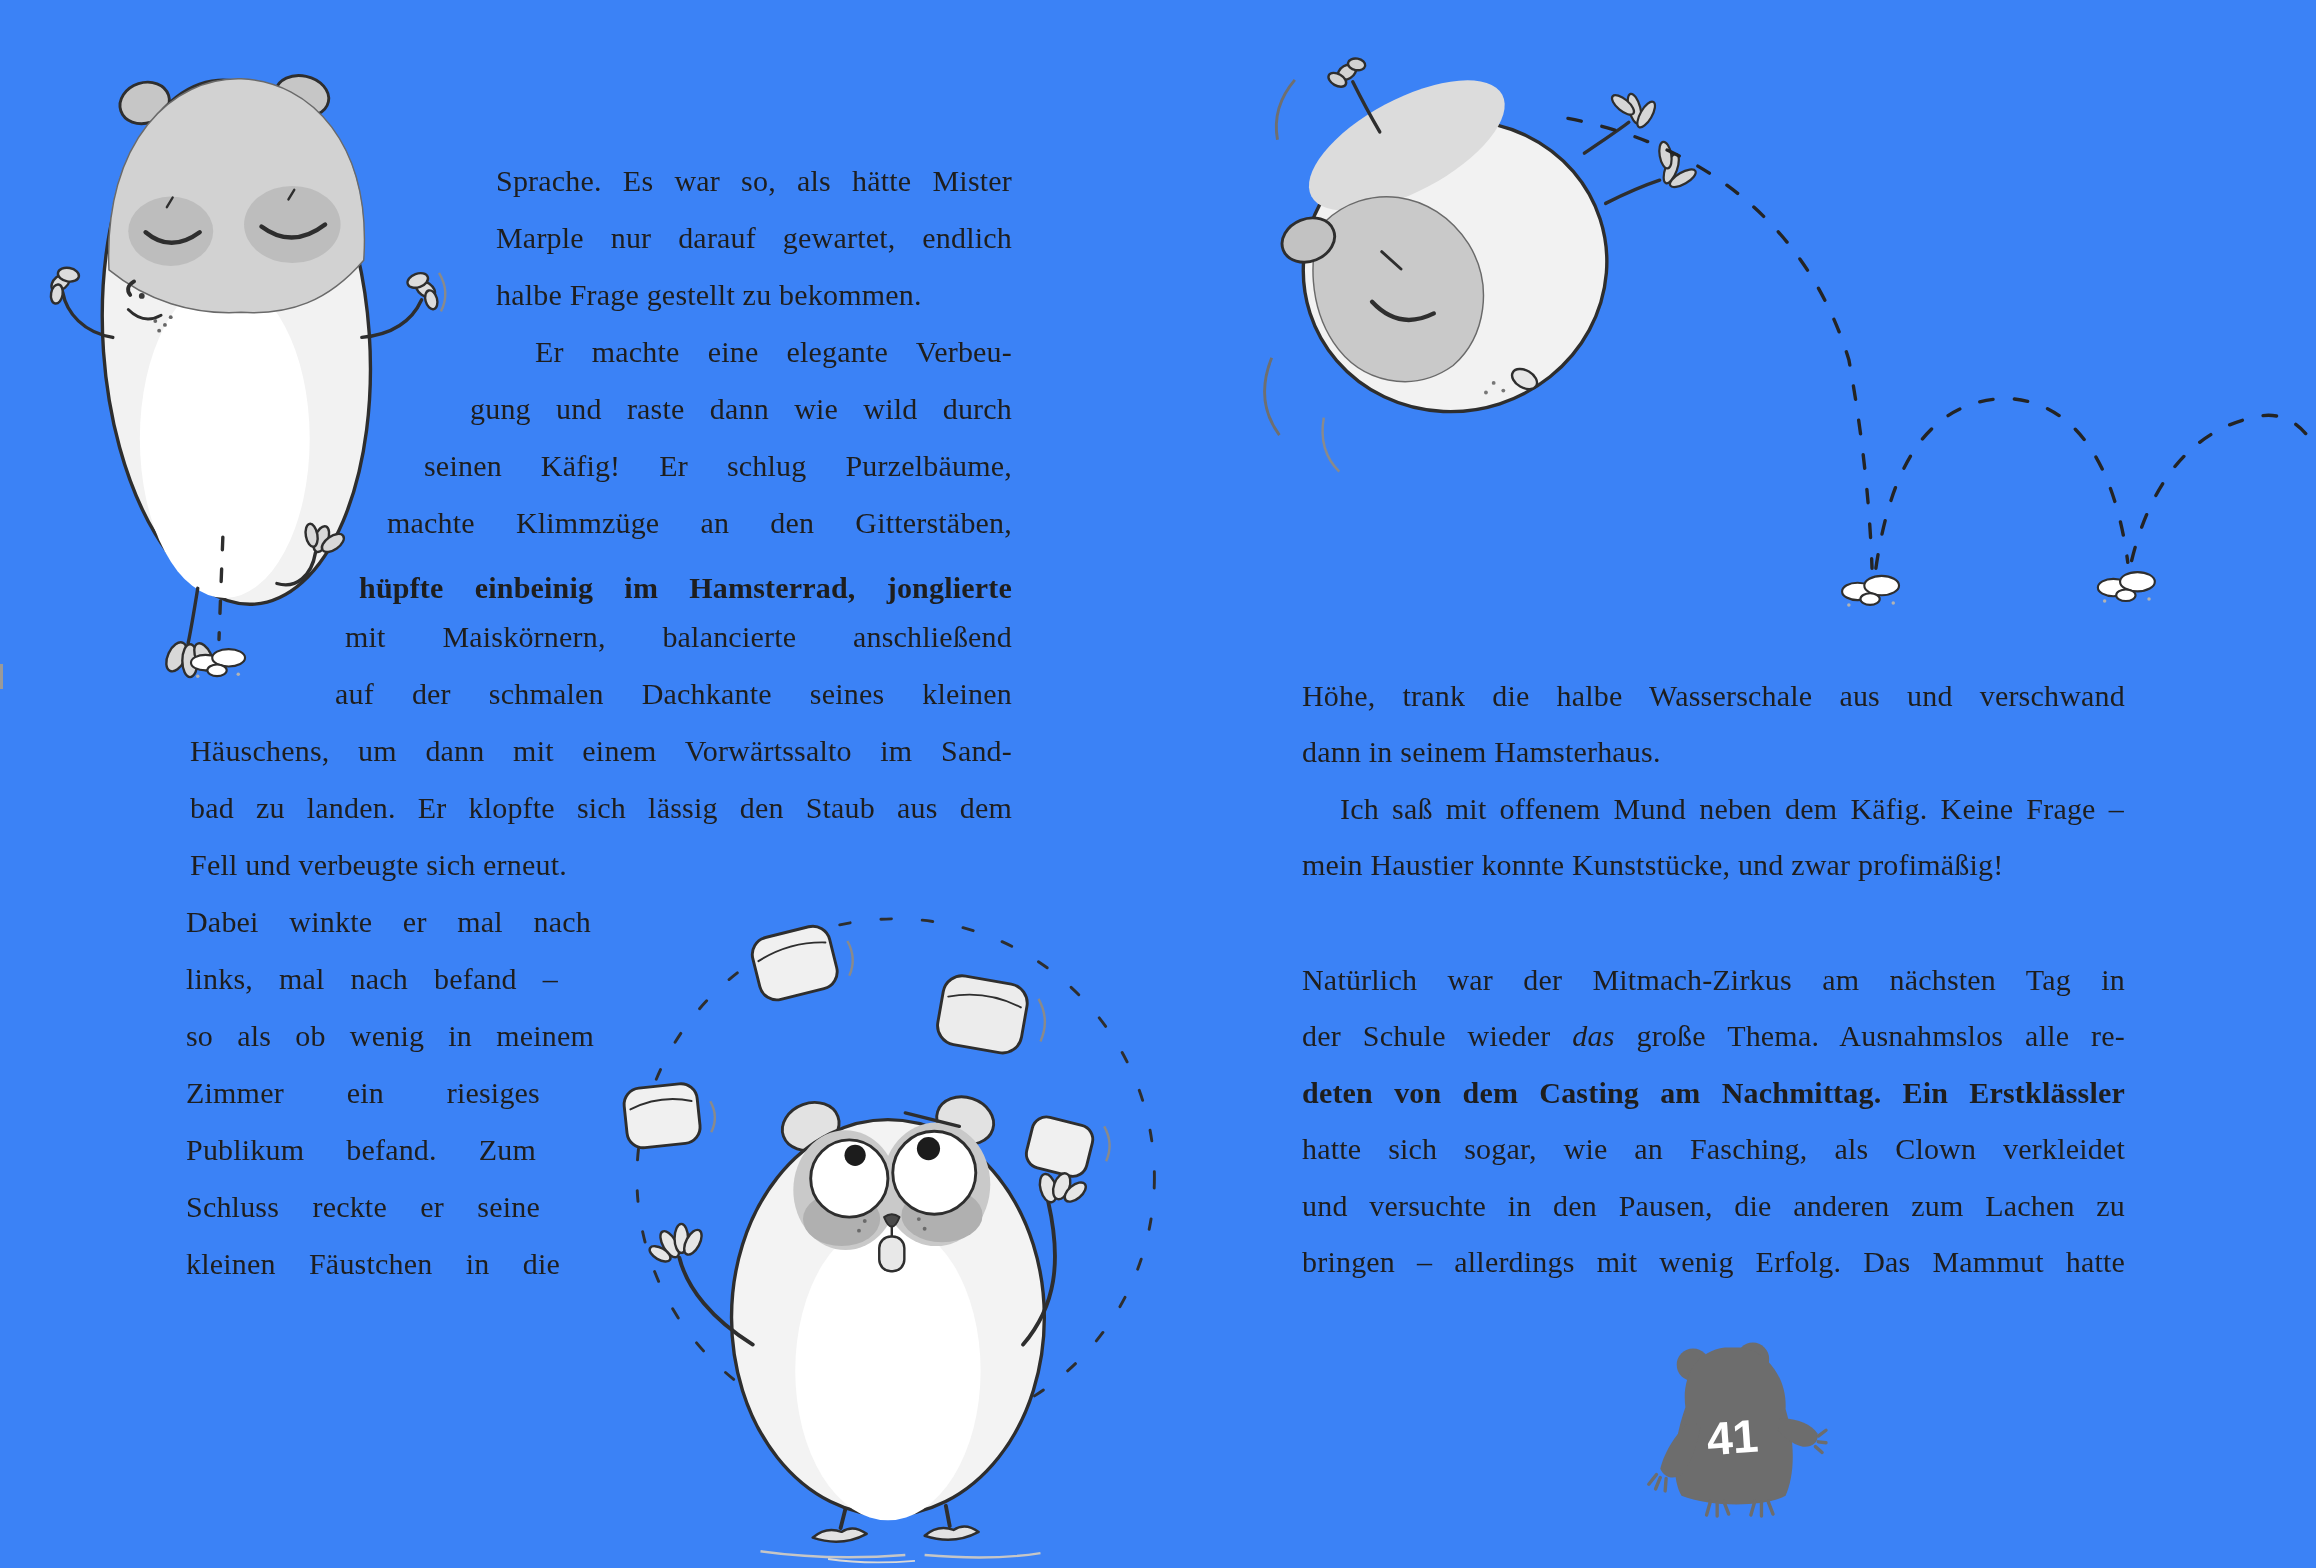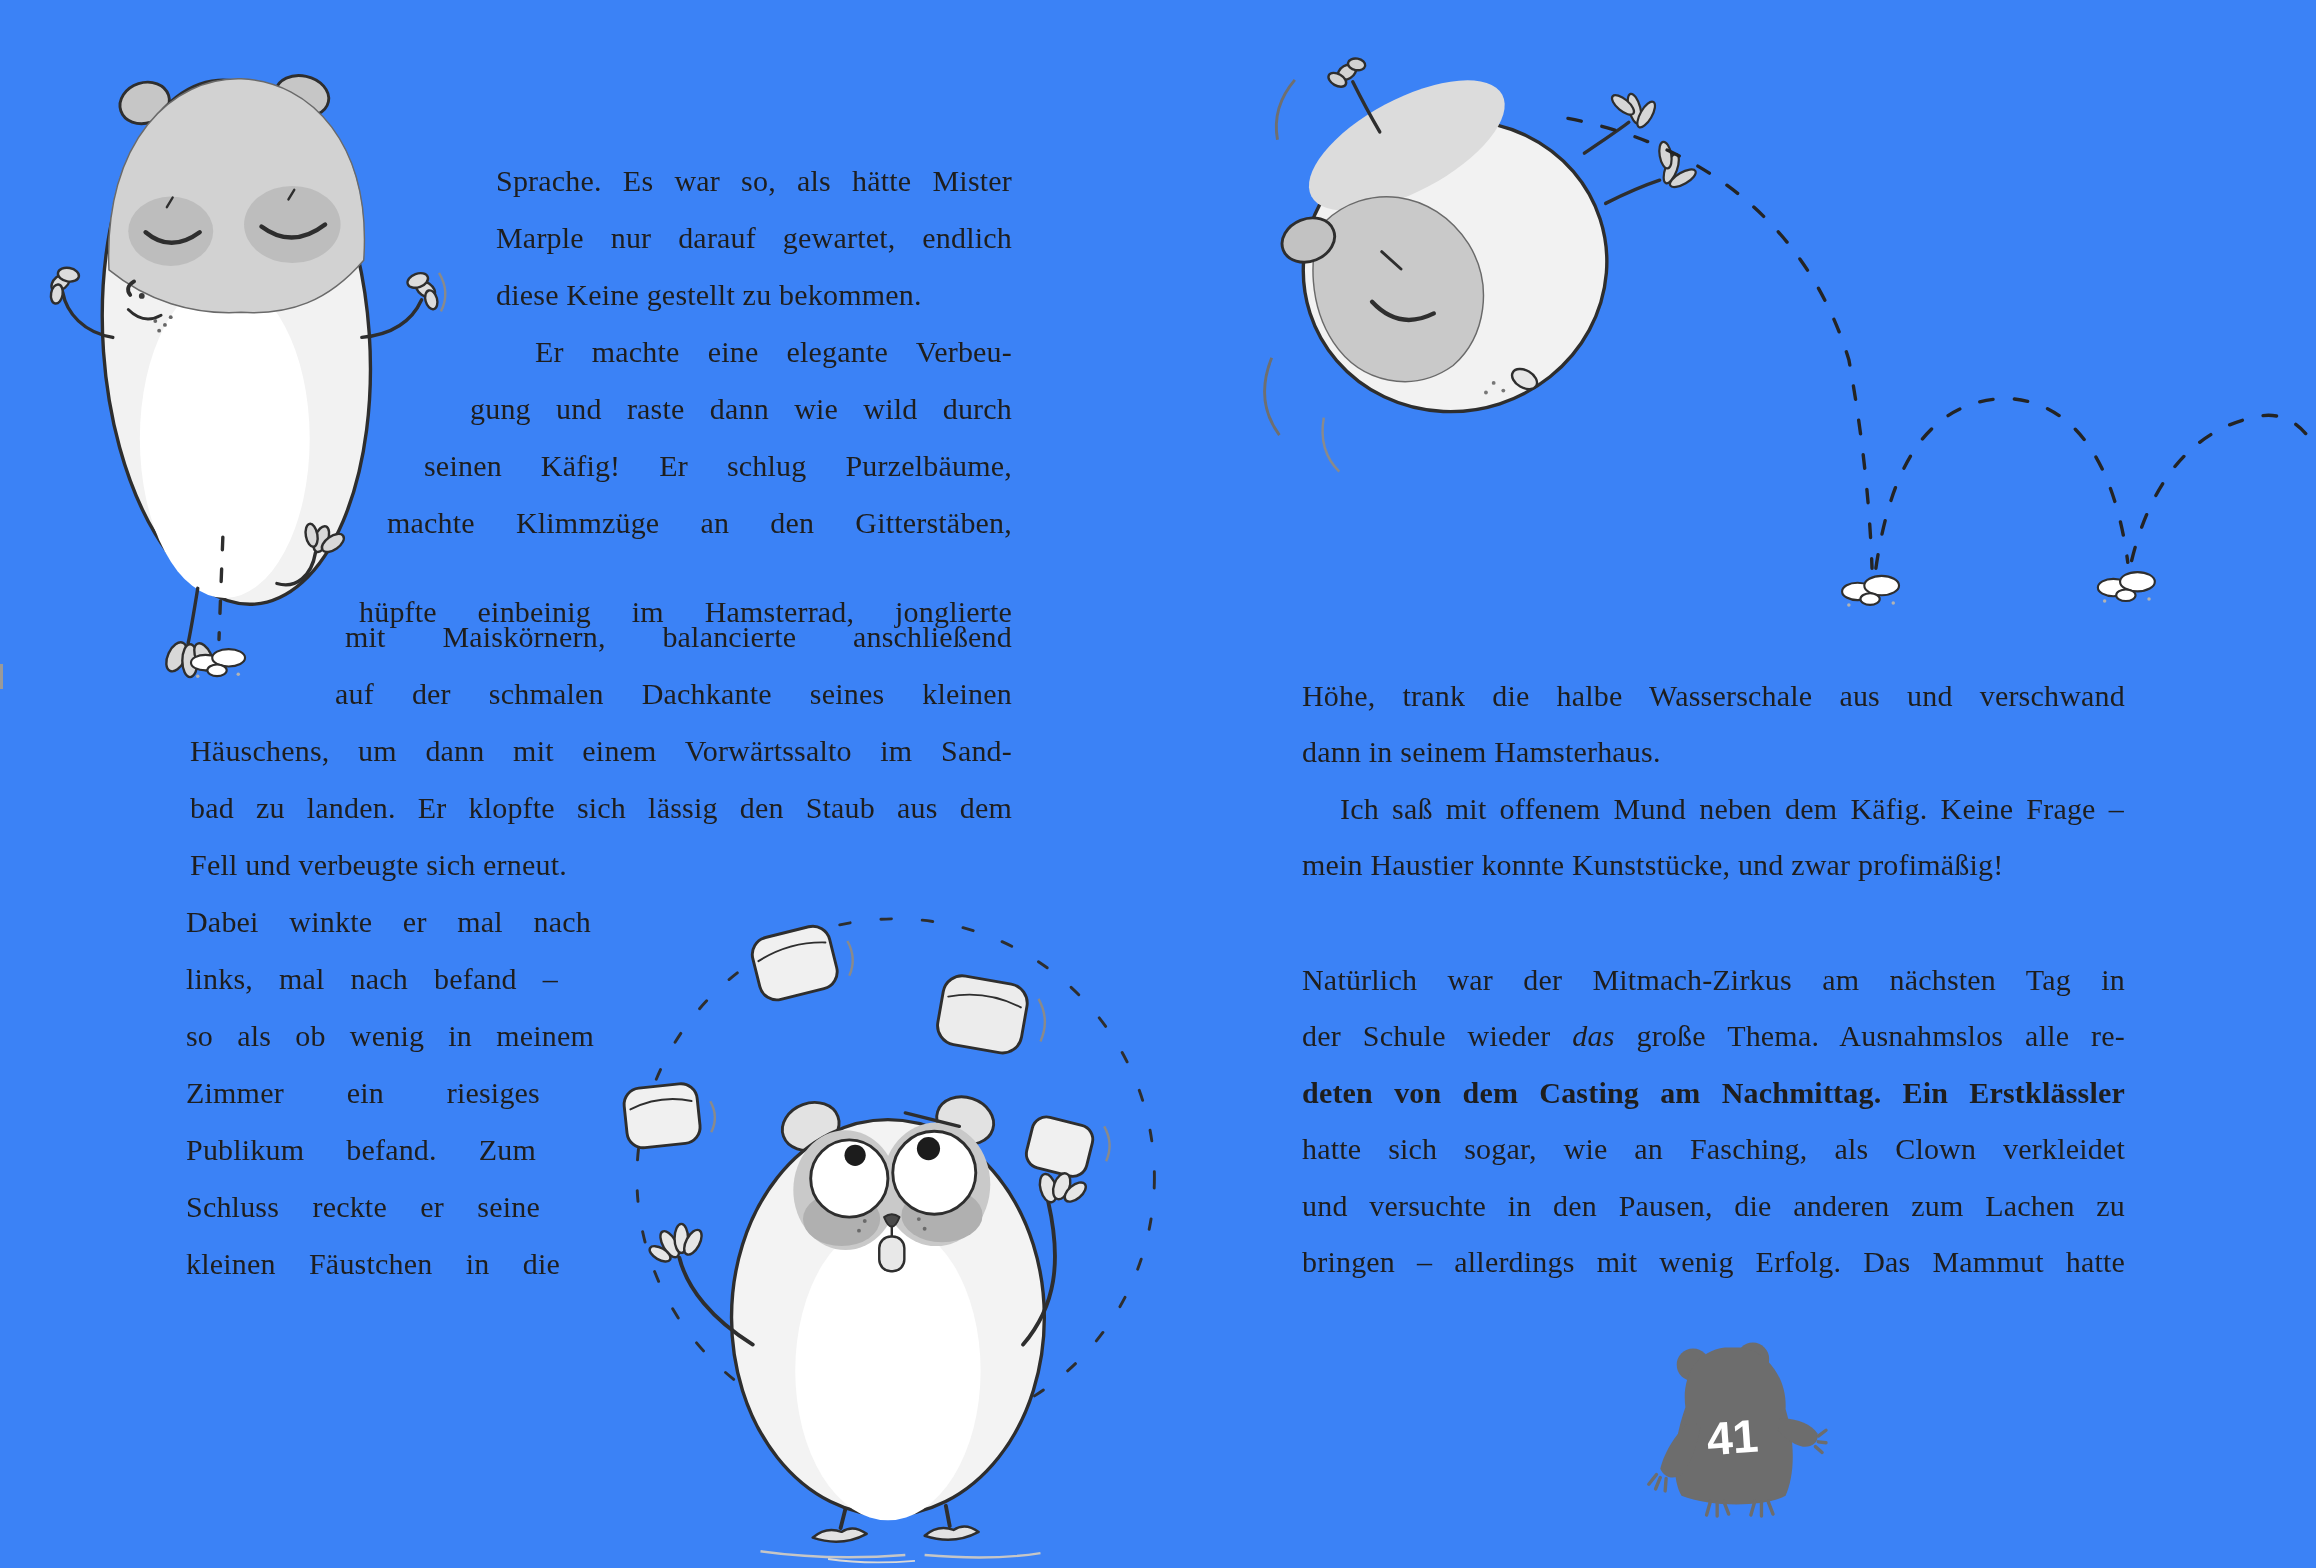--- a/index.html
+++ b/index.html
@@ -13,26 +13,26 @@
   .sketch{stroke:#2e2e2e;stroke-linecap:round;stroke-linejoin:round;}
   .artifact{position:absolute;background:#9a9a9a;}
 </style>
 </head>
 <body>
 
 <div class="spread">
 
   <div class="tl j" style="top:161px;left:496px;width:516px;">Sprache. Es war so, als hätte Mister</div>
   <div class="tl j" style="top:218px;left:496px;width:516px;">Marple nur darauf gewartet, endlich</div>
-  <div class="tl l" style="top:275px;left:496px;width:516px;">diese Keine gestellt zu bekommen.</div>
+  <div class="tl l" style="top:275px;left:496px;width:516px;">halbe Frage gestellt zu bekommen.</div>
   <div class="tl j" style="top:332px;left:535px;width:477px;">Er machte eine elegante Verbeu-</div>
   <div class="tl j" style="top:389px;left:470px;width:542px;">gung und raste dann wie wild durch</div>
   <div class="tl j" style="top:446px;left:424px;width:588px;">seinen Käfig! Er schlug Purzelbäume,</div>
   <div class="tl j" style="top:503px;left:387px;width:625px;">machte Klimmzüge an den Gitterstäben,</div>
-  <div class="tl j" style="top:592px;left:359px;width:653px;">hüpfte einbeinig im Hamsterrad, jonglierte</div>
+  <div class="tl j" style="top:568px;left:359px;width:653px;font-weight:bold;">hüpfte einbeinig im Hamsterrad, jonglierte</div>
   <div class="tl j" style="top:617px;left:345px;width:667px;">mit Maiskörnern, balancierte anschließend</div>
   <div class="tl j" style="top:674px;left:335px;width:677px;">auf der schmalen Dachkante seines kleinen</div>
   <div class="tl j" style="top:731px;left:190px;width:822px;">Häuschens, um dann mit einem Vorwärtssalto im Sand-</div>
   <div class="tl j" style="top:788px;left:190px;width:822px;">bad zu landen. Er klopfte sich lässig den Staub aus dem</div>
   <div class="tl l" style="top:845px;left:190px;width:822px;">Fell und verbeugte sich erneut.</div>
   <div class="tl j" style="top:902px;left:186px;width:405px;">Dabei winkte er mal nach</div>
   <div class="tl j" style="top:959px;left:186px;width:372px;">links, mal nach befand –</div>
   <div class="tl j" style="top:1016px;left:186px;width:408px;">so als ob wenig in meinem</div>
   <div class="tl j" style="top:1073px;left:186px;width:354px;">Zimmer ein riesiges</div>
   <div class="tl j" style="top:1130px;left:186px;width:350px;">Publikum befand. Zum</div>

